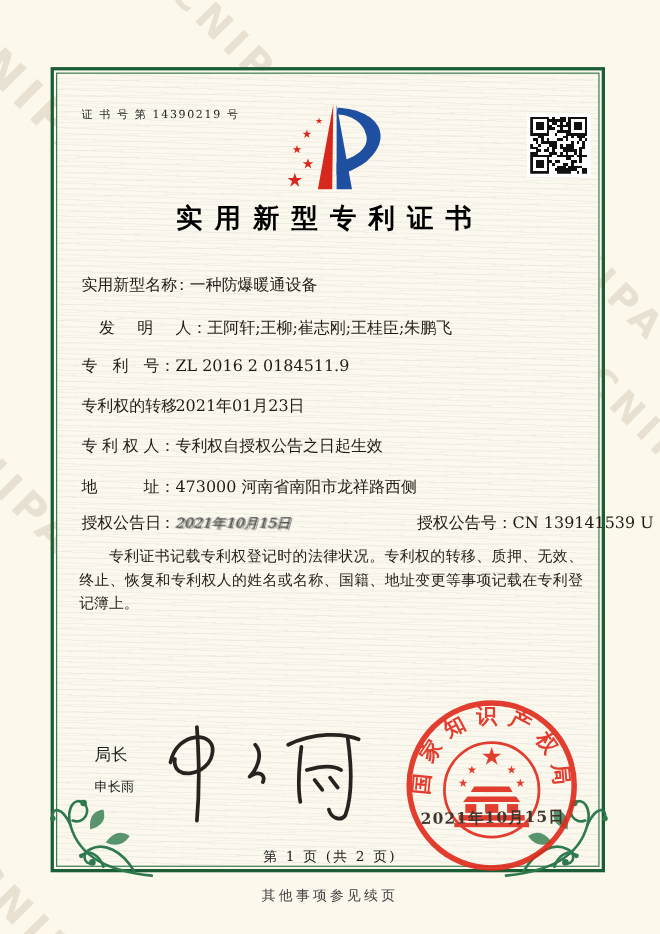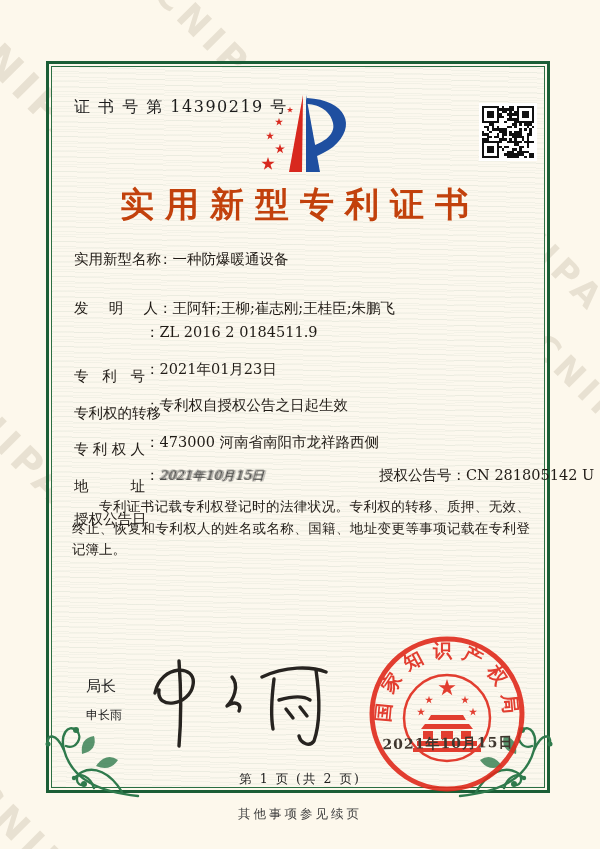--- a/index.html
+++ b/index.html
@@ -43,30 +43,30 @@
   }
   .frame-inner{
     position:absolute; inset:2px; border:1px solid #2a6e42;
     background-color:#fcf8ee;
     background-image:
       repeating-linear-gradient(2deg, rgba(150,175,155,0.10) 0 1px, transparent 1px 5px),
       repeating-linear-gradient(-1deg, rgba(150,175,155,0.07) 0 1px, transparent 1px 7px);
   }
   .flourish{ position:absolute; z-index:3; }
   
-  .cert-no{ position:absolute; left:74px; top:97px; font-size:16px; letter-spacing:1.5px; z-index:3; }
+  .cert-no{ position:absolute; left:74px; top:97px; font-size:10px; letter-spacing:1.5px; z-index:3; }
   .logo{ position:absolute; left:248px; top:92px; z-index:3; }
   .qr{ position:absolute; left:479px; top:103px; z-index:3; background:#fff; padding:3px; }
   .doc-title{
     position:absolute; left:0; right:0; top:182px; text-align:center;
-    font-size:34px; font-weight:bold; letter-spacing:11px; color:#c2410c; z-index:3;
+    font-size:24px; font-weight:bold; letter-spacing:11px; color:#000000; z-index:3;
   }
   .row{ position:absolute; left:74px; font-size:14.5px; z-index:3; white-space:nowrap; color:#201b16; }
   .lab{ display:inline-block; text-align:justify; text-align-last:justify; vertical-align:top; }
-  .w6{ width:84px; } .w5{ width:71px;margin-top:44px; }
+  .w6{ width:84px; } .w5{ width:71px; }
   .smudge{
     display:inline-block; color:#4a4a48; font-size:13px;
     transform:skewX(-16deg) scaleY(.95); filter:blur(.6px);
     text-shadow:1.6px .6px 0 rgba(70,70,70,.55), -1px -.4px 0 rgba(70,70,70,.45);
   }
   .grant-no{ position:absolute; left:305px; top:0; }
   .notice{
     position:absolute; left:72px; top:496px; width:458px; z-index:3;
     font-size:13.5px; line-height:21.5px; text-align:justify; color:#26211c;
   }
@@ -406,38 +406,38 @@
       <rect x="19" y="20" width="1" height="1"></rect>
       <rect x="20" y="20" width="1" height="1"></rect>
     </g>
 </svg>
 
 <div class="doc-title">实用新型专利证书</div>
 
 <div class="row" style="top:250px;">
   <span class="lab w6">实用新型名称</span><span>：</span><span>一种防爆暖通设备</span>
 </div>
-<div class="row" style="top:299px;">
+<div class="row" style="top:289px;margin-left:16px;">
   <span class="lab w6">发明人</span><span>：</span><span>王阿轩;王柳;崔志刚;王桂臣;朱鹏飞</span>
 </div>
 <div class="row" style="top:323px;">
   <span class="lab w5">专利号</span><span>：</span><span>ZL 2016 2 0184511.9</span>
 </div>
 <div class="row" style="top:360px;">
   <span class="lab w5">专利权的转移</span><span>：</span><span>2021年01月23日</span>
 </div>
 <div class="row" style="top:396px;">
   <span class="lab w5">专利权人</span><span>：</span><span>专利权自授权公告之日起生效</span>
 </div>
 <div class="row" style="top:433px;">
   <span class="lab w5">地址</span><span>：</span><span>473000 河南省南阳市龙祥路西侧</span>
 </div>
 <div class="row" style="top:466px; width:456px;">
   <span class="lab w5">授权公告日</span><span>：</span><span class="smudge">2021年10月15日</span>
-  <span class="grant-no"><span>授权公告号</span><span>：</span><span>CN 281805142 U</span></span>
+  <span class="grant-no"><span>授权公告号</span><span>：</span><span>CN 139141539 U</span></span>
 </div>
 
 <div class="notice">
   <p>专利证书记载专利权登记时的法律状况。专利权的转移、质押、无效、终止、恢复和专利权人的姓名或名称、国籍、地址变更等事项记载在专利登记簿上。</p>
 </div>
 
 <div class="sig-title">局长</div>
 <div class="sig-name">申长雨</div>
 
 <svg class="sig-svg" width="210" height="105" viewBox="0 0 210 105">

